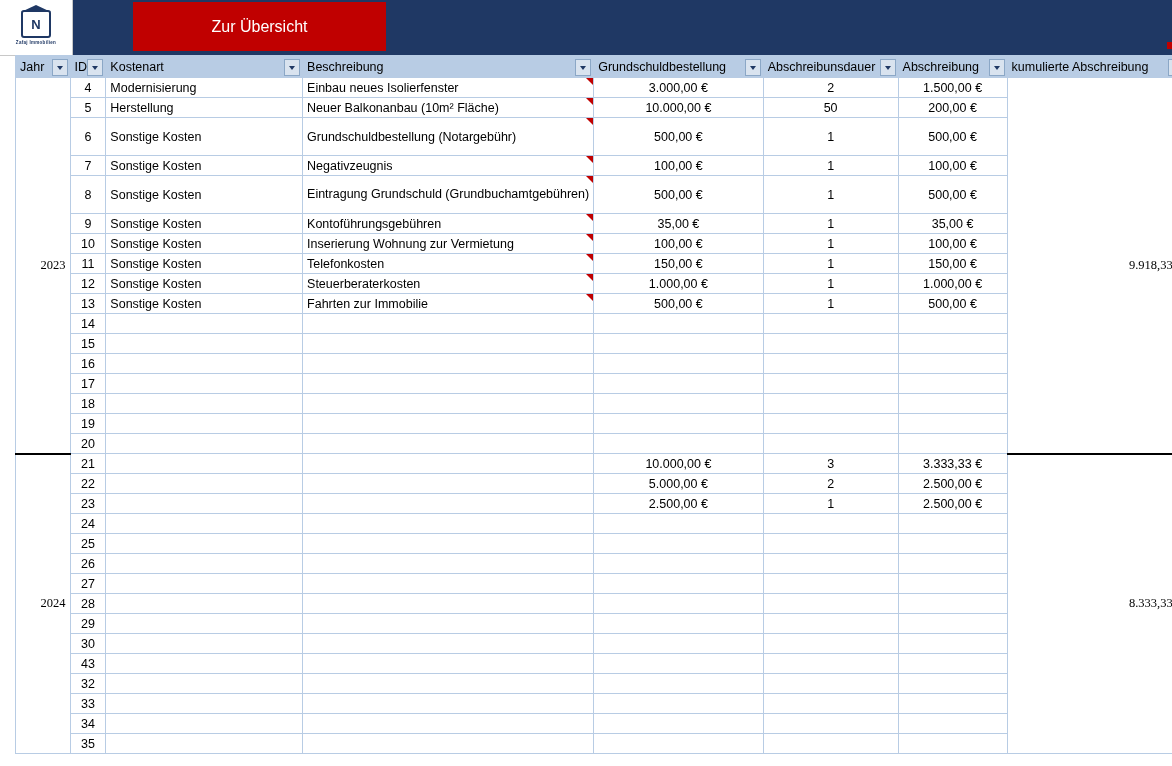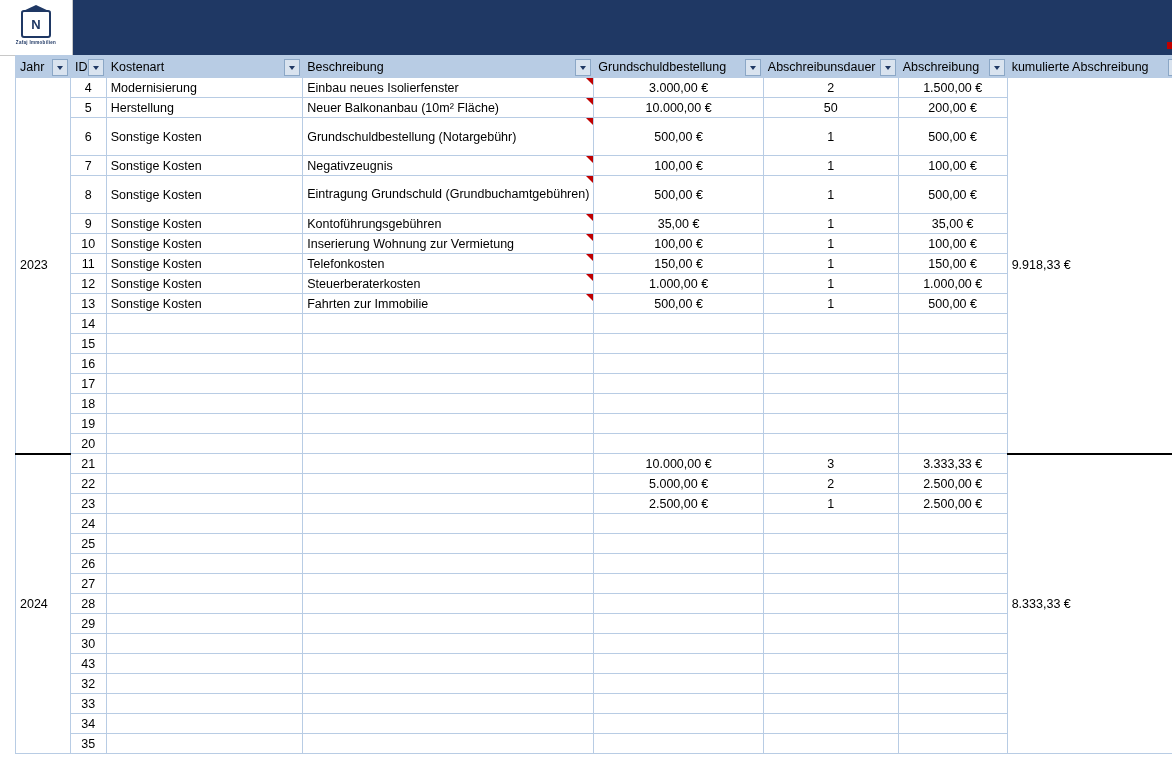--- a/index.html
+++ b/index.html
@@ -156,23 +156,24 @@
   .idcell {
     text-align: center;
     background: #ffffff;
   }
   .num { text-align: center; }
   .wrapcell {
     white-space: normal;
     line-height: 1.15;
   }
   .jahrcell {
-    text-align: left;
+    text-align: right;
     border: none;
     vertical-align: middle;
+    font-family: Liberation Serif, serif;
   }
   td.noborder { border: none; }
 
   
   .mark {
     position: relative;
   }
   .mark:after {
     content: "";
     position: absolute;
@@ -199,20 +200,21 @@
 </head>
 <body>
 
 <div class="topbar">
   <div class="logo-box">
     <div class="logo-mark">
       <span>N</span>
     </div>
     <div class="logo-text">Zafaj Immobilien</div>
   </div>
+  <div class="overview-button">Zur Übersicht</div>
 </div>
 
 <div class="right-red"></div>
 
 <div class="sheet">
   <table class="grid">
     <colgroup>
       <col class="c-jahr">
         <col class="c-id">
         <col class="c-kost">

